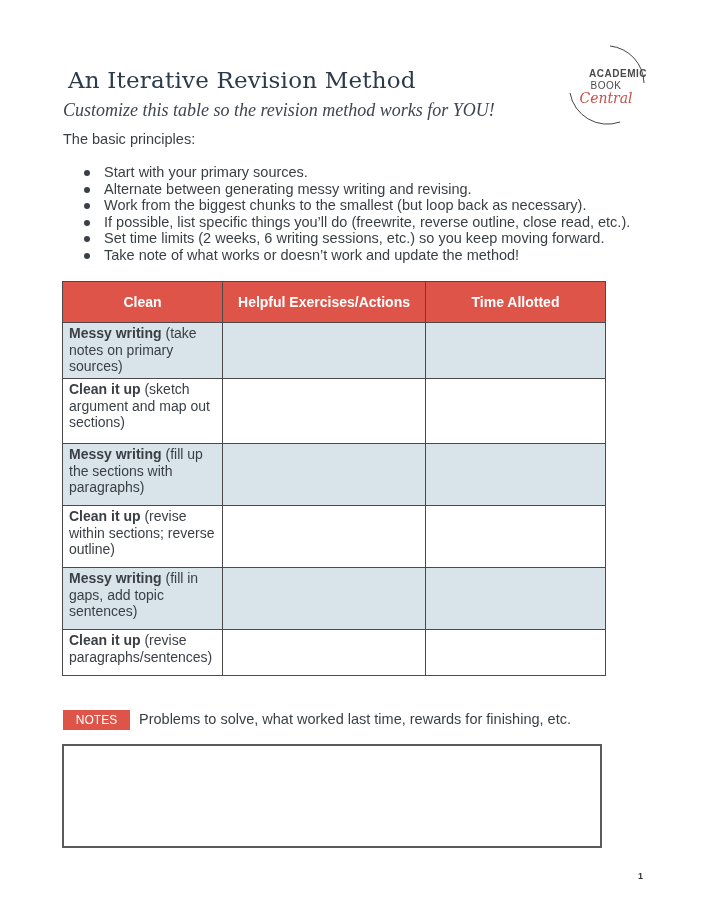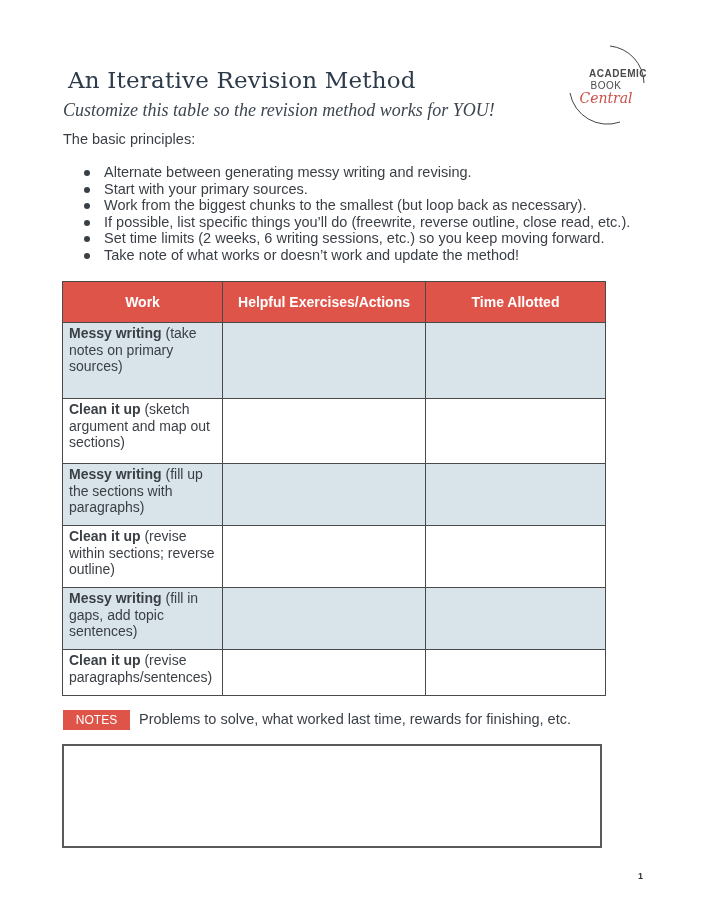--- a/index.html
+++ b/index.html
@@ -52,38 +52,38 @@
     <path d="M 5 50 A 38 38 0 0 0 55 79" fill="none" stroke="#444" stroke-width="1"></path>
   </svg>
   <div class="l1">ACADEMIC</div>
   <div class="l2">BOOK</div>
   <div class="l3">Central</div>
 </div>
 
 <p class="intro">The basic principles:</p>
 
 <ul class="principles">
+  <li><span class="bullet"></span><span>Start with your primary sources.</span></li>
   <li><span class="bullet"></span><span>Alternate between generating messy writing and revising.</span></li>
-  <li><span class="bullet"></span><span>Start with your primary sources.</span></li>
   <li><span class="bullet"></span><span>Work from the biggest chunks to the smallest (but loop back as necessary).</span></li>
   <li><span class="bullet"></span><span>If possible, list specific things you’ll do (freewrite, reverse outline, close read, etc.).</span></li>
   <li><span class="bullet"></span><span>Set time limits (2 weeks, 6 writing sessions, etc.) so you keep moving forward.</span></li>
   <li><span class="bullet"></span><span>Take note of what works or doesn’t work and update the method!</span></li>
 </ul>
 
 <table class="method">
   <thead>
     <tr>
-      <th>Work</th>
+      <th>Clean</th>
       <th>Helpful Exercises/Actions</th>
       <th>Time Allotted</th>
     </tr>
   </thead>
   <tbody>
-    <tr class="shaded" style="height:76px">
+    <tr class="shaded" style="height:56px">
       <td class="stage"><b>Messy writing</b><span> (take notes on primary sources)</span></td>
       <td class="ex"></td>
       <td></td>
     </tr>
     <tr class="plain" style="height:65px">
       <td class="stage"><b>Clean it up</b><span> (sketch argument and map out sections)</span></td>
       <td class="ex"></td>
       <td></td>
     </tr>
     <tr class="shaded" style="height:62px">

